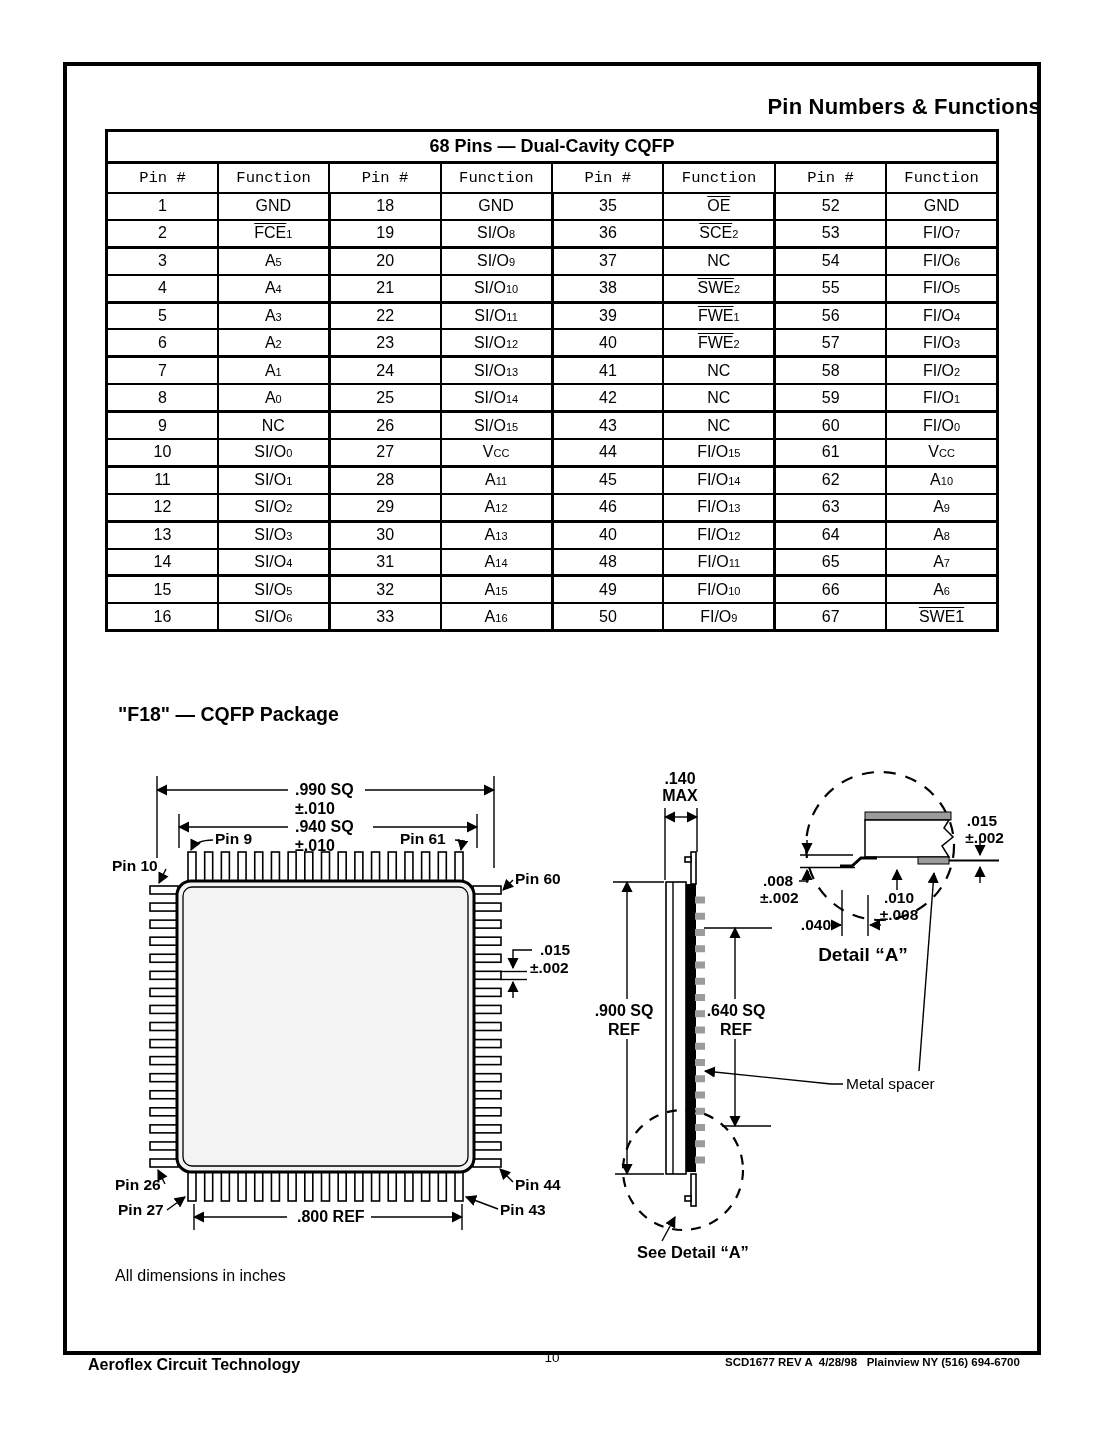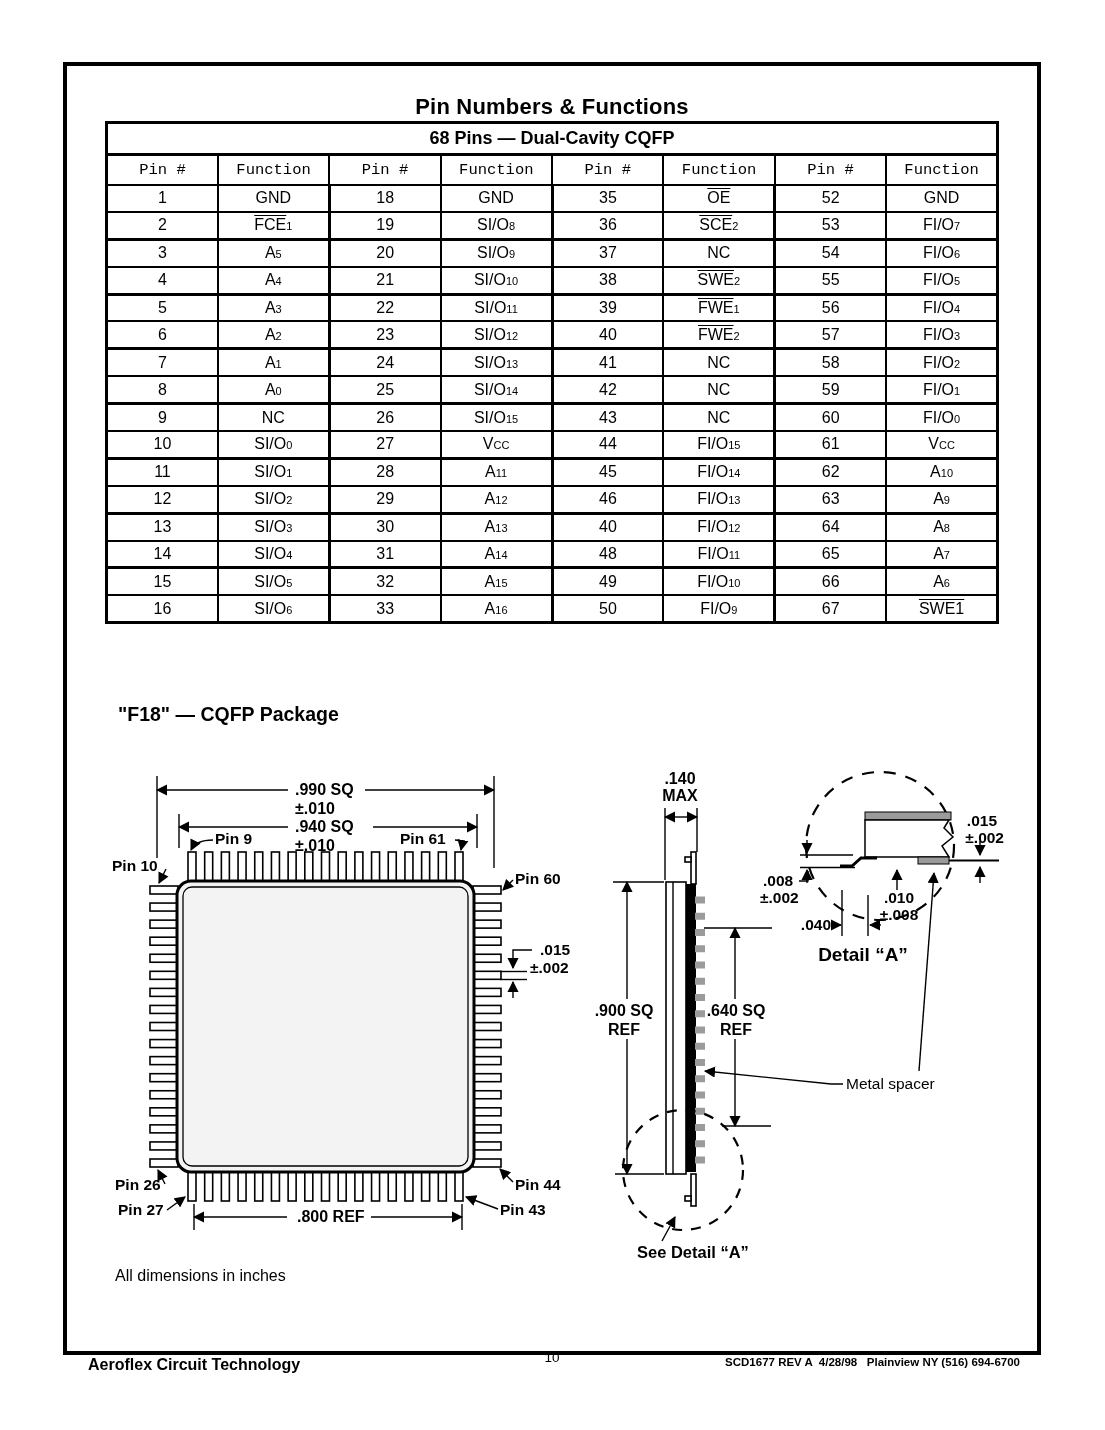--- a/index.html
+++ b/index.html
@@ -1,20 +1,20 @@
 <!DOCTYPE html>
 <html><head>
 <meta charset="utf-8">
 <style>
   html,body{margin:0;padding:0;background:#fff;}
   body{width:1105px;height:1430px;position:relative;font-family:"Liberation Sans",sans-serif;color:#000;}
   #frame{position:absolute;left:63px;top:62px;width:978px;height:1293px;border:4px solid #000;box-sizing:border-box;background:#fff;}
-  #page-title{position:absolute;left:63px;top:94px;width:978px;text-align:center;font-size:22px;font-weight:bold;letter-spacing:.2px;}
+  #page-title{position:absolute;left:63px;top:94px;width:978px;text-align:right;font-size:22px;font-weight:bold;letter-spacing:.2px;}
   
-  #tablewrap{position:absolute;left:105px;top:121px;width:894px;border-radius:10px;}
+  #tablewrap{position:absolute;left:105px;top:129px;width:894px;border-radius:10px;}
   table{border-collapse:collapse;border:3px solid #000;width:894px;table-layout:fixed;}
   th,td{text-align:center;vertical-align:middle;padding:0;}
   .title-row th{border-bottom:3px solid #000;font-size:18px;font-weight:bold;height:29px;}
   .head-row th{border:2px solid #000;font-weight:normal;font-size:15.5px;height:28px;font-family:Liberation Mono, monospace;}
   td{border:2px solid #000;font-size:16px;height:24.9px;}
   .pin-col{width:95px;}
   .fn-col{width:128px;border-right:3px solid #000;}
   tbody tr:nth-child(even) td{border-bottom:3px solid #000;}
   sub{font-size:11px;vertical-align:baseline;line-height:0;}
   .ov{text-decoration:overline;}
@@ -30,21 +30,21 @@
   .note-txt{font-size:16px;font-weight:normal;}
   .detail-title{font-size:19px;font-weight:bold;}
   .see-detail{font-size:16.5px;font-weight:bold;}
   .thin{stroke:#000;stroke-width:1.4;fill:none;}
   .med{stroke:#000;stroke-width:2;fill:none;}
   .lead{fill:#fff;stroke:#000;stroke-width:1.6;}
   
   .footline{position:absolute;height:2px;background:#000;}
   #foot-left{position:absolute;left:88px;top:1356px;font-size:16px;font-weight:bold;}
   #foot-center{position:absolute;left:63px;width:978px;text-align:center;top:1350px;font-size:13.5px;}
-  #foot-right{position:absolute;left:725px;top:1356px;width:295px;font-size:11.5px;font-weight:bold;white-space:pre;text-align:right;}
+  #foot-right{position:absolute;left:725px;top:1356px;width:295px;font-size:11.5px;font-weight:bold;white-space:pre;}
 </style>
 </head>
 <body>
 
 <div id="frame"></div>
 
 <div id="page-title">Pin Numbers &amp; Functions</div>
 
 <div id="tablewrap">
   <table>

